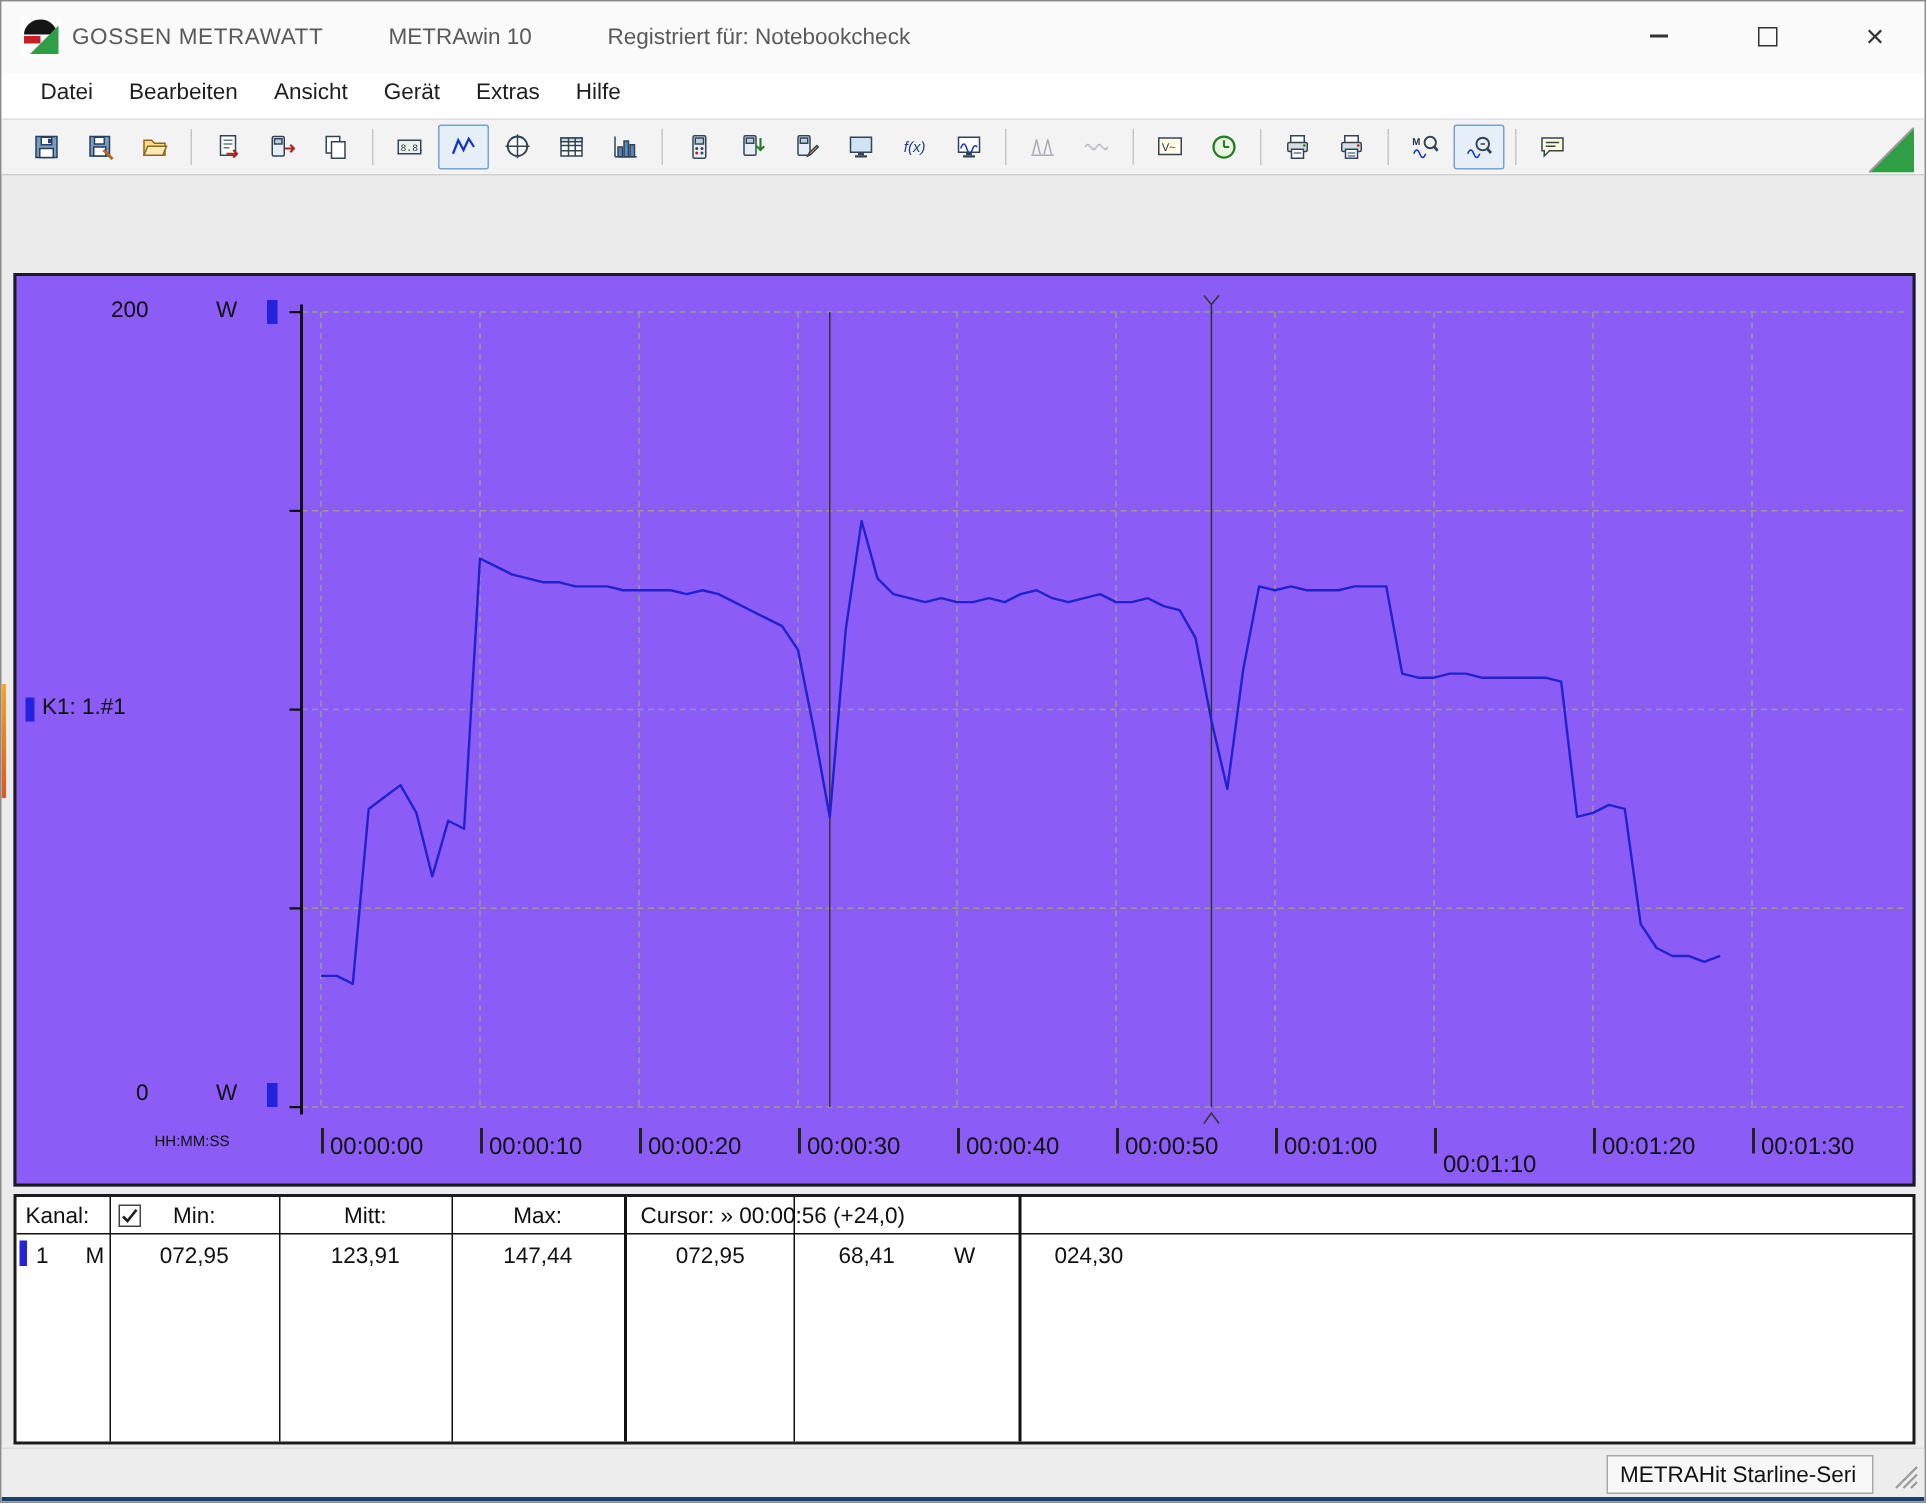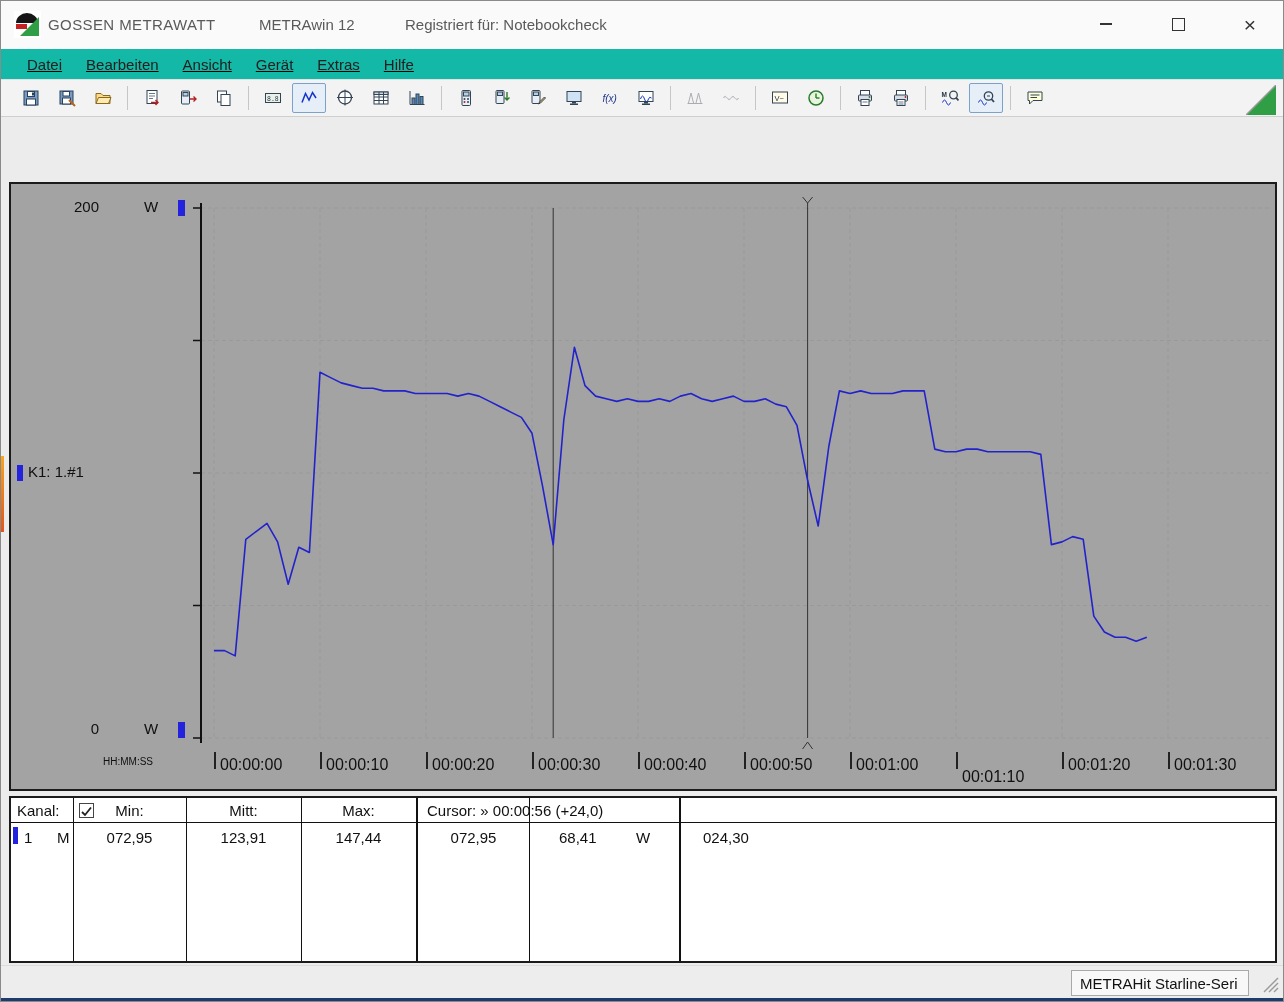--- a/index.html
+++ b/index.html
@@ -10,35 +10,35 @@
   .logo{position:absolute;left:13px;top:10px;width:27px;height:27px;}
   .tb-text{position:absolute;top:15px;font-size:15px;color:#5a5a5a;white-space:nowrap;}
   .tb-brand{left:47px;letter-spacing:.4px;}
   .tb-app{left:258px;}
   .tb-reg{left:404px;}
   .winbtn{position:absolute;top:0;width:46px;height:46px;display:flex;align-items:center;justify-content:center;color:#333;}
   .glyph-min{width:12px;height:2px;background:#333;display:block;}
   .glyph-max{width:11px;height:11px;border:1.5px solid #333;display:block;}
   .glyph-close{font-size:21px;line-height:21px;color:#333;}
   
-  .menubar{position:absolute;left:0;top:48px;width:100%;height:30px;display:flex;align-items:center;padding-left:14px;box-sizing:border-box;background:#14b8a6;text-decoration:underline;}
+  .menubar{position:absolute;left:0;top:48px;width:100%;height:30px;display:flex;padding-left:14px;box-sizing:border-box;background:#ffffff;}
   .menu-item{padding:4px 12px;font-size:15px;color:#1e1e1e;}
   
   .toolbar{position:absolute;left:0;top:78px;width:100%;height:38px;background:#f3f3f3;
     border-top:1px solid #e2e2e2;border-bottom:1px solid #cfcfcf;display:flex;align-items:center;padding-left:12px;box-sizing:border-box;}
   .tb-btn{width:32px;height:28px;display:flex;align-items:center;justify-content:center;border:1px solid transparent;border-radius:2px;margin:0 1px;background:transparent;}
   .tb-btn.pressed{background:#e6eef8;border-color:#7aa2cc;}
   .tb-btn.disabled{opacity:.45;}
   .tb-sep{width:1px;height:24px;background:#c6c6c6;margin:0 6px;}
   .green-corner{position:absolute;right:7px;top:5px;width:30px;height:30px;}
   
   .infobar{position:absolute;left:0;top:117px;width:100%;height:63px;font-size:15px;color:#101010;}
   .infobar span{position:absolute;white-space:nowrap;}
   
-  .chart-panel{position:absolute;left:8px;top:181px;width:1268px;height:609px;background:#a3a3a3;
+  .chart-panel{position:absolute;left:8px;top:181px;width:1268px;height:609px;background:#8b5cf6;
     border:2px solid #1b1b1b;box-sizing:border-box;}
   #chart-svg{position:absolute;left:180px;top:12px;width:1080px;height:556px;}
   .ylab{position:absolute;font-size:15px;color:#101010;}
   .y-num{left:50px;width:38px;text-align:right;}
   .axis-marker{position:absolute;width:7px;height:16px;background:#2323dd;}
   .k1-marker{position:absolute;left:6px;top:281px;width:6px;height:16px;background:#2323dd;}
   .k1-label{position:absolute;left:17px;top:279px;font-size:15px;color:#101010;white-space:nowrap;}
   .xaxis{position:absolute;left:0;top:566px;width:100%;height:32px;}
   .x-caption{position:absolute;left:92px;top:6px;font-size:10px;color:#101010;}
   .xtick{position:absolute;top:2px;width:2px;height:17px;background:#222;}
@@ -67,21 +67,21 @@
 <div class="window">
 
   <div class="titlebar">
     <svg class="logo" viewBox="0 0 27 27">
       <rect width="27" height="27" fill="#ffffff"></rect>
       <path d="M2,12 A11,10 0 0 1 24,12 Z" fill="#151515"></path>
       <rect x="2" y="13" width="11" height="5" fill="#c42222"></rect>
       <polygon points="6,25 25,6 25,25" fill="#2f9e44"></polygon>
     </svg>
     <span class="tb-text tb-brand">GOSSEN METRAWATT</span>
-    <span class="tb-text tb-app">METRAwin 12</span>
+    <span class="tb-text tb-app">METRAwin 10</span>
     <span class="tb-text tb-reg">Registriert für: Notebookcheck</span>
     <div class="winbtn" style="left:1082px">
         <span class="glyph-min"></span>
       </div>
     <div class="winbtn" style="left:1154px">
         <span class="glyph-max"></span>
       </div>
     <div class="winbtn" style="left:1226px">
         <span class="glyph-close">×</span>
       </div>

